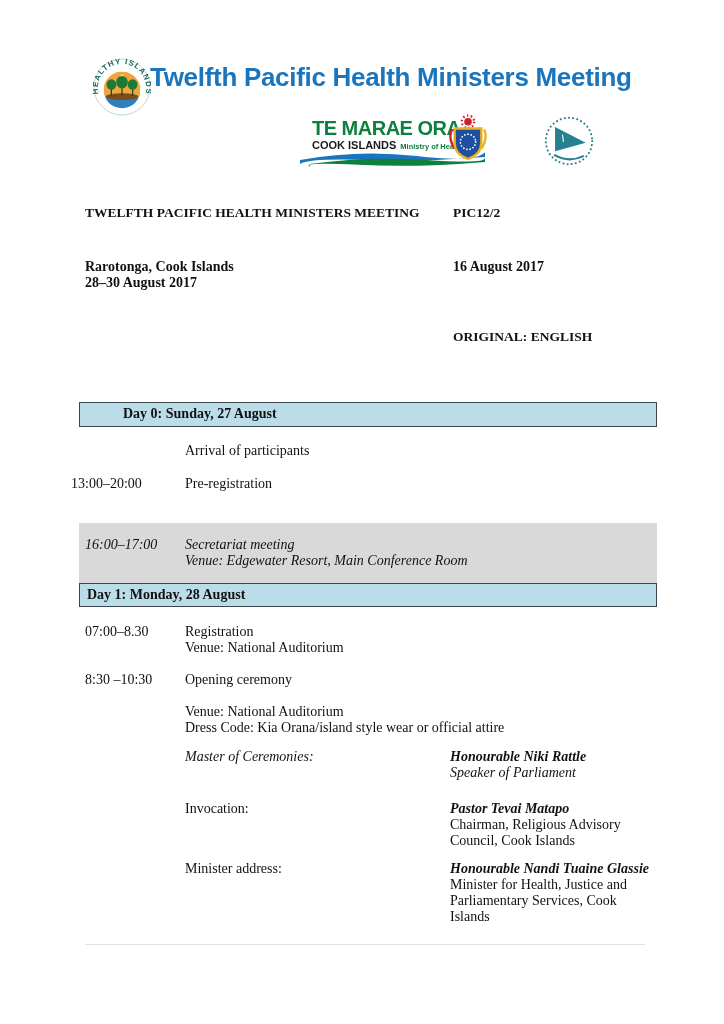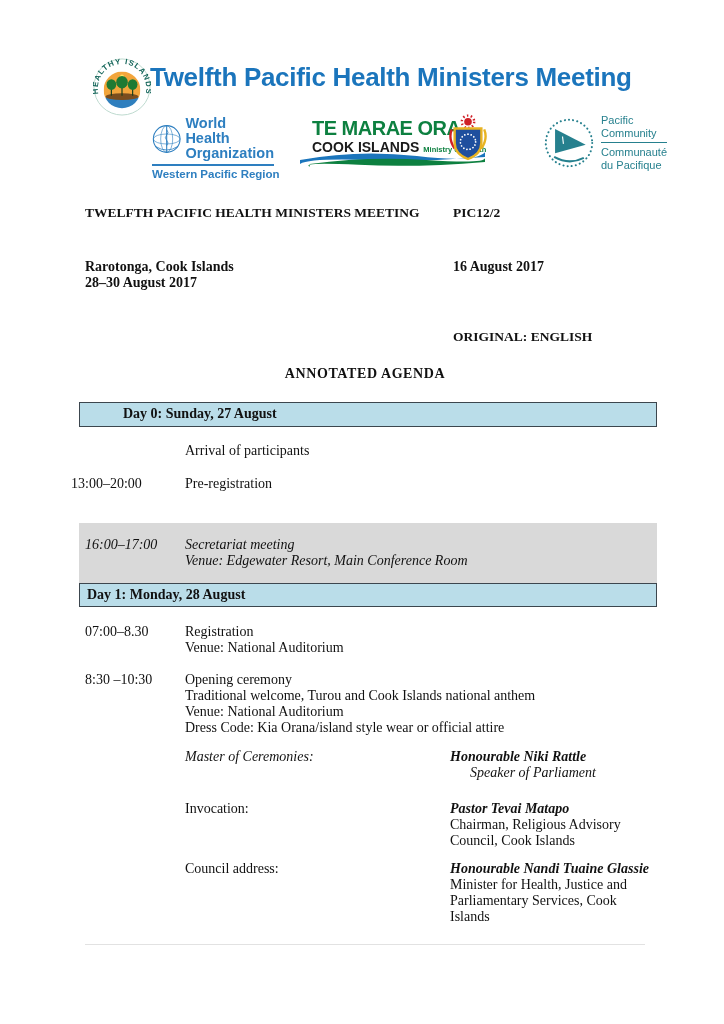--- a/index.html
+++ b/index.html
@@ -14,21 +14,21 @@
               color:var(--title-blue,#1b75bc);letter-spacing:-0.3px;white-space:nowrap;}
   .main-dates{font-family:"Liberation Sans",sans-serif;font-weight:bold;font-size:16px;
               color:var(--title-blue,#1b75bc);text-align:center;}
   .who-name{font-family:"Liberation Sans",sans-serif;font-weight:bold;font-size:14.5px;line-height:15px;
             color:var(--who-blue,#2e7fc0);}
   .who-div{border-top:2px solid var(--who-blue,#2e7fc0);margin-top:3px;}
   .who-region{font-family:"Liberation Sans",sans-serif;font-weight:bold;font-size:11.5px;margin-top:2px;
               color:var(--who-blue,#2e7fc0);white-space:nowrap;text-align:center;}
   .tmo-name{font-family:"Liberation Sans",sans-serif;font-weight:bold;font-size:20px;letter-spacing:-0.5px;
             color:var(--tmo-green,#0d8040);white-space:nowrap;}
-  .tmo-sub{font-family:"Liberation Sans",sans-serif;font-weight:bold;font-size:14px;color:#1a1a1a;white-space:nowrap;}
+  .tmo-sub{font-family:"Liberation Sans",sans-serif;font-weight:bold;font-size:11px;color:#1a1a1a;white-space:nowrap;}
   .tmo-ministry{font-family:"Liberation Sans",sans-serif;font-weight:bold;font-size:7.5px;
                 color:var(--tmo-green,#0d8040);margin-left:4px;}
   .spc-text{font-family:"Liberation Sans",sans-serif;font-size:11px;line-height:12.5px;
             color:var(--spc-teal,#26808e);white-space:nowrap;}
   .spc-div{border-top:1.2px solid var(--spc-teal,#26808e);margin:3px 0;}
   .banner{background:var(--banner-bg,#badde9);border:1.5px solid var(--banner-border,#3c464e);
           box-sizing:border-box;}
   .banner-label{font-family:"Liberation Serif",serif;font-weight:bold;font-size:14px;color:#111;
                 padding-left:7px;white-space:nowrap;}
   .grayblock{background:var(--gray-block,#d9d9d9);}
@@ -64,40 +64,20 @@
           <ellipse cx="19" cy="27.5" rx="5" ry="5.5"></ellipse>
           <ellipse cx="30" cy="25" rx="6" ry="6.5"></ellipse>
           <ellipse cx="41" cy="27.5" rx="5" ry="5.5"></ellipse>
         </g>
       </g>
     </svg>
   </div>
 
   <div class="abs main-title" style="left:150px;top:62px;">Twelfth Pacific Health Ministers Meeting</div>
 
-  <div class="abs" style="left:152px;top:116px;width:122px;">
-    <div style="display:flex;align-items:center;">
-      <svg width="42" height="42" viewBox="0 0 44 44">
-        <g stroke="var(--who-blue,#2e7fc0)" fill="none">
-          <circle cx="22" cy="22" r="20" stroke-width="1.6"></circle>
-          <ellipse cx="22" cy="22" rx="20" ry="7.5" stroke-width="0.9"></ellipse>
-          <ellipse cx="22" cy="22" rx="9" ry="20" stroke-width="0.9"></ellipse>
-          <line x1="22" y1="2" x2="22" y2="42" stroke-width="1.6"></line>
-          <path d="M22,8 q4,4 0,8 q-4,4 0,8 q4,4 0,8" stroke-width="1.2"></path>
-          <path d="M5,33 q17,11 34,0" stroke-width="1.2"></path>
-        </g>
-      </svg>
-      <div style="margin-left:4px;">
-        <div class="who-name">World Health</div>
-        <div class="who-name">Organization</div>
-      </div>
-    </div>
-    <div class="who-div"></div>
-    <div class="who-region">Western Pacific Region</div>
-  </div>
 
   <div class="abs tmo-name" style="left:312px;top:117px;">TE MARAE ORA</div>
   <div class="abs" style="left:312px;top:139px;display:flex;align-items:baseline;">
     <span class="tmo-sub">COOK ISLANDS</span>
     <span class="tmo-ministry">Ministry of Health</span>
   </div>
   <div class="abs" style="left:300px;top:151px;">
     <svg width="185" height="18" viewBox="0 0 190 18">
       <path d="M0,9 Q60,-2 120,5 T190,1 L190,6 Q130,11 70,9 T0,13 Z" fill="var(--title-blue,#1b75bc)"></path>
       <path d="M10,13 Q70,5 130,9 T190,7 L190,11 Q120,17 60,14 T10,16 Z" fill="var(--tmo-green,#0d8040)"></path>
@@ -114,39 +94,31 @@
     </svg>
   </div>
 
   <div class="abs" style="left:543px;top:114px;display:flex;align-items:center;">
     <svg width="52" height="54" viewBox="0 0 56 56">
       <circle cx="28" cy="28" r="25" fill="none" stroke="var(--spc-teal,#26808e)" stroke-width="2.2" stroke-dasharray="0.1 4.4" stroke-linecap="round"></circle>
       <path d="M13,13 L46,30 L13,39 Z" fill="var(--spc-teal,#26808e)"></path>
       <path d="M12,43 q16,9 32,1" stroke="var(--spc-teal,#26808e)" stroke-width="2.2" fill="none"></path>
       <path d="M21,21 l1,8" stroke="#ffffff" stroke-width="1.2"></path>
     </svg>
-    <div style="margin-left:6px;">
-      <div class="spc-text">Pacific</div>
-      <div class="spc-text">Community</div>
-      <div class="spc-div"></div>
-      <div class="spc-text">Communauté</div>
-      <div class="spc-text">du Pacifique</div>
-    </div>
   </div>
 
   <div class="abs serif b caps" style="left:85px;top:205px;">TWELFTH PACIFIC HEALTH MINISTERS MEETING</div>
   <div class="abs serif b caps" style="left:453px;top:205px;">PIC12/2</div>
 
   <div class="abs serif b" style="left:85px;top:259px;">Rarotonga, Cook Islands</div>
   <div class="abs serif b" style="left:453px;top:259px;">16 August 2017</div>
   <div class="abs serif b" style="left:85px;top:275px;">28–30 August 2017</div>
 
   <div class="abs serif b caps" style="left:453px;top:329px;text-align:center;">ORIGINAL: ENGLISH</div>
 
-  <div class="abs serif b center" style="left:85px;top:366px;width:560px;letter-spacing:0.6px;">ANNOTATED AGENDA</div>
 
   <div class="abs banner" style="left:79px;top:402px;width:578px;height:25px;">
     <div class="banner-label" style="line-height:22px;padding-left:43px;">Day 0: Sunday, 27 August</div>
   </div>
 
   <div class="abs serif" style="left:185px;top:443px;">Arrival of participants</div>
 
   <div class="abs serif" style="left:71px;top:476px;">13:00–20:00</div>
   <div class="abs serif" style="left:185px;top:476px;">Pre-registration</div>
 
@@ -158,34 +130,33 @@
   <div class="abs banner" style="left:79px;top:583px;width:578px;height:24px;">
     <div class="banner-label" style="line-height:21px;">Day 1: Monday, 28 August</div>
   </div>
 
   <div class="abs serif" style="left:85px;top:624px;">07:00–8.30</div>
   <div class="abs serif" style="left:185px;top:624px;">Registration</div>
   <div class="abs serif" style="left:185px;top:640px;">Venue: National Auditorium</div>
 
   <div class="abs serif" style="left:85px;top:672px;">8:30 –10:30</div>
   <div class="abs serif" style="left:185px;top:672px;">Opening ceremony</div>
-  <div class="abs serif" style="left:185px;top:688px;">Traditional welcome, Turou and Cook Islands national anthem</div>
   <div class="abs serif" style="left:185px;top:704px;">Venue: National Auditorium</div>
   <div class="abs serif" style="left:185px;top:720px;">Dress Code: Kia Orana/island style wear or official attire</div>
 
   <div class="abs serif i" style="left:185px;top:749px;">Master of Ceremonies:</div>
   <div class="abs serif b i" style="left:450px;top:749px;">Honourable Niki Rattle</div>
-  <div class="abs serif i" style="left:450px;top:765px;margin-left:20px;">Speaker of Parliament</div>
+  <div class="abs serif i" style="left:450px;top:765px;">Speaker of Parliament</div>
 
   <div class="abs serif" style="left:185px;top:801px;">Invocation:</div>
   <div class="abs serif b i" style="left:450px;top:801px;">Pastor Tevai Matapo</div>
   <div class="abs serif" style="left:450px;top:817px;">Chairman, Religious Advisory</div>
   <div class="abs serif" style="left:450px;top:833px;">Council, Cook Islands</div>
 
-  <div class="abs serif" style="left:185px;top:861px;">Council address:</div>
+  <div class="abs serif" style="left:185px;top:861px;">Minister address:</div>
   <div class="abs serif b i" style="left:450px;top:861px;">Honourable Nandi Tuaine Glassie</div>
   <div class="abs serif" style="left:450px;top:877px;">Minister for Health, Justice and</div>
   <div class="abs serif" style="left:450px;top:893px;">Parliamentary Services, Cook</div>
   <div class="abs serif" style="left:450px;top:909px;">Islands</div>
 
   <div class="abs footer-rule" style="left:85px;top:944px;width:560px;"></div>
 
 </div>
 
 </body></html>

